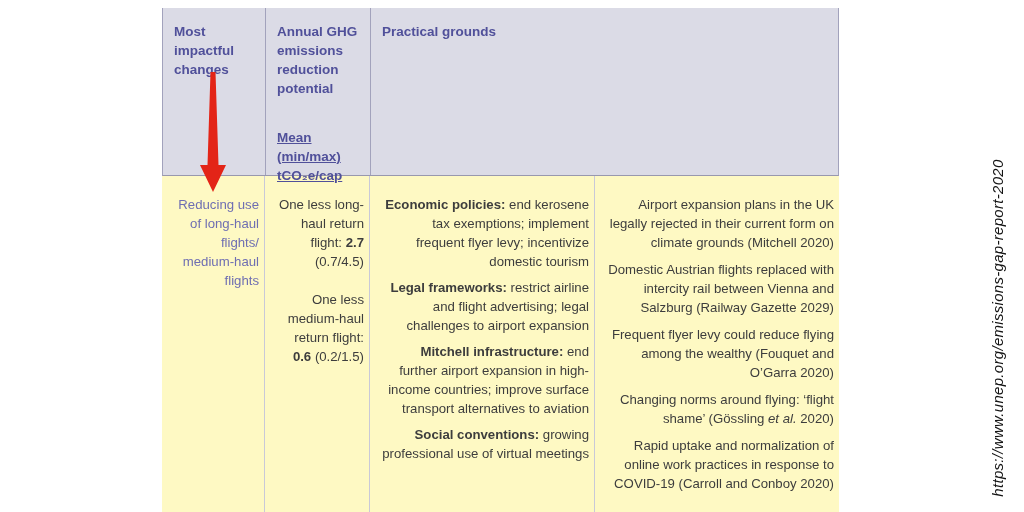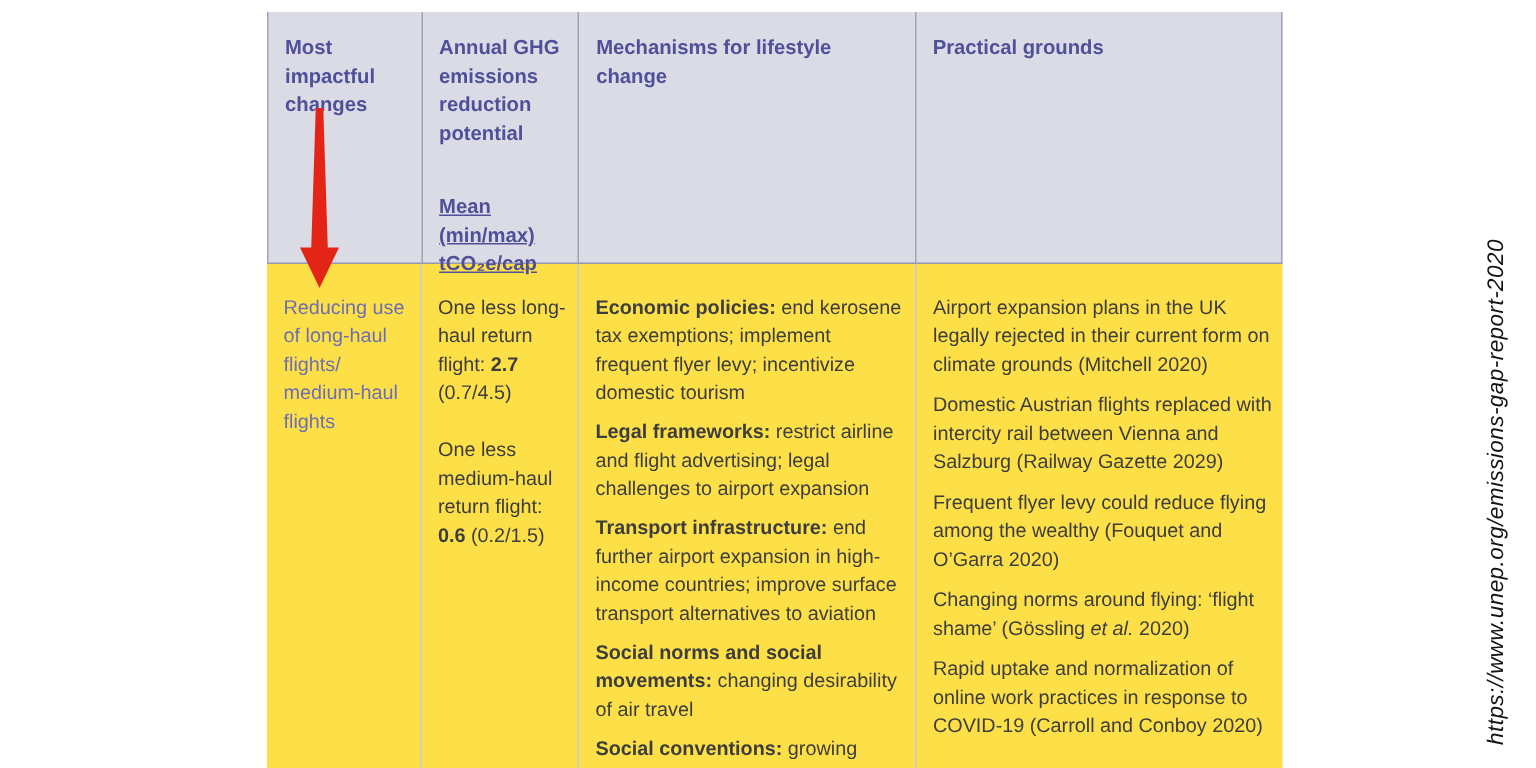--- a/index.html
+++ b/index.html
@@ -17,21 +17,21 @@
   .page {
     position: relative;
     width: 1024px;
     height: 512px;
     background: #ffffff;
     overflow: hidden;
     font-family: "Liberation Sans", sans-serif;
   }
   .table {
     position: absolute;
-    left: 178px;
+    left: 162px;
     top: 8px;
     width: 677px;
   }
   .thead {
     display: flex;
     height: 168px;
     background: var(--header-bg);
     border-left: 1px solid var(--hborder);
     border-right: 1px solid var(--hborder);
     border-bottom: 1px solid var(--header-rule);
@@ -41,21 +41,22 @@
     padding: 14px 8px 0 11px;
     color: var(--header-text);
     font-weight: 700;
     font-size: 13.5px;
     line-height: 19px;
   }
   .thead .cell:first-child { border-left: none; }
   .tbody {
     display: flex;
     height: 336px;
-    background: #fde047;
+    background: #fef9c3;
+    text-align: right;
   }
   .tbody .cell {
     border-left: 1px solid var(--bborder);
     padding: 19px 5px 0 11px;
     color: var(--body-text);
     font-size: 13.2px;
     line-height: 19px;
   }
   .tbody .cell:first-child { border-left: none; }
   .col-impact   { width: 102px; }
@@ -98,41 +99,37 @@
   <div class="table">
 
     <div class="thead">
       <div class="cell col-impact">
         <div>Most impactful changes</div>
       </div>
       <div class="cell col-potential">
         <div>Annual GHG emissions reduction potential</div>
         <div class="header-sub">Mean (min/max) tCO₂e/cap</div>
       </div>
-      <div class="cell col-mech">
-        <div>Mechanisms for lifestyle change</div>
-      </div>
       <div class="cell col-examples">
         <div>Practical grounds</div>
       </div>
     </div>
 
     <div class="tbody">
       <div class="cell col-impact">
         <div class="impact-cell-text">Reducing use of long-haul flights/ medium-haul flights</div>
       </div>
       <div class="cell col-potential paras-gap-large">
           <p>One less long-haul return flight: <span style="font-weight: 700;">2.7</span> (0.7/4.5)</p>
           <p>One less medium-haul return flight: <span style="font-weight: 700;">0.6</span> (0.2/1.5)</p>
         </div>
       <div class="cell col-mech paras-gap-small">
           <p><span style="font-weight: 700;">Economic policies:</span> end kerosene tax exemptions; implement frequent flyer levy; incentivize domestic tourism</p>
           <p><span style="font-weight: 700;">Legal frameworks:</span> restrict airline and flight advertising; legal challenges to airport expansion</p>
-          <p><span style="font-weight: 700;">Transport infrastructure:</span> end further airport expansion in high-income countries; improve surface transport alternatives to aviation</p>
-          <p><span style="font-weight: 700;">Social norms and social movements:</span> changing desirability of air travel</p>
+          <p><span style="font-weight: 700;">Mitchell infrastructure:</span> end further airport expansion in high-income countries; improve surface transport alternatives to aviation</p>
           <p><span style="font-weight: 700;">Social conventions:</span> growing professional use of virtual meetings</p>
         </div>
       <div class="cell col-examples paras-gap-med">
           <p>Airport expansion plans in the UK legally rejected in their current form on climate grounds (Mitchell 2020)</p>
           <p>Domestic Austrian flights replaced with intercity rail between Vienna and Salzburg (Railway Gazette 2029)</p>
           <p>Frequent flyer levy could reduce flying among the wealthy (Fouquet and O’Garra 2020)</p>
           <p>Changing norms around flying: ‘flight shame’ (Gössling <span style="font-style: italic; margin-top: 24px;">et al.</span> 2020)</p>
           <p>Rapid uptake and normalization of online work practices in response to COVID-19 (Carroll and Conboy 2020)</p>
         </div>
     </div>

